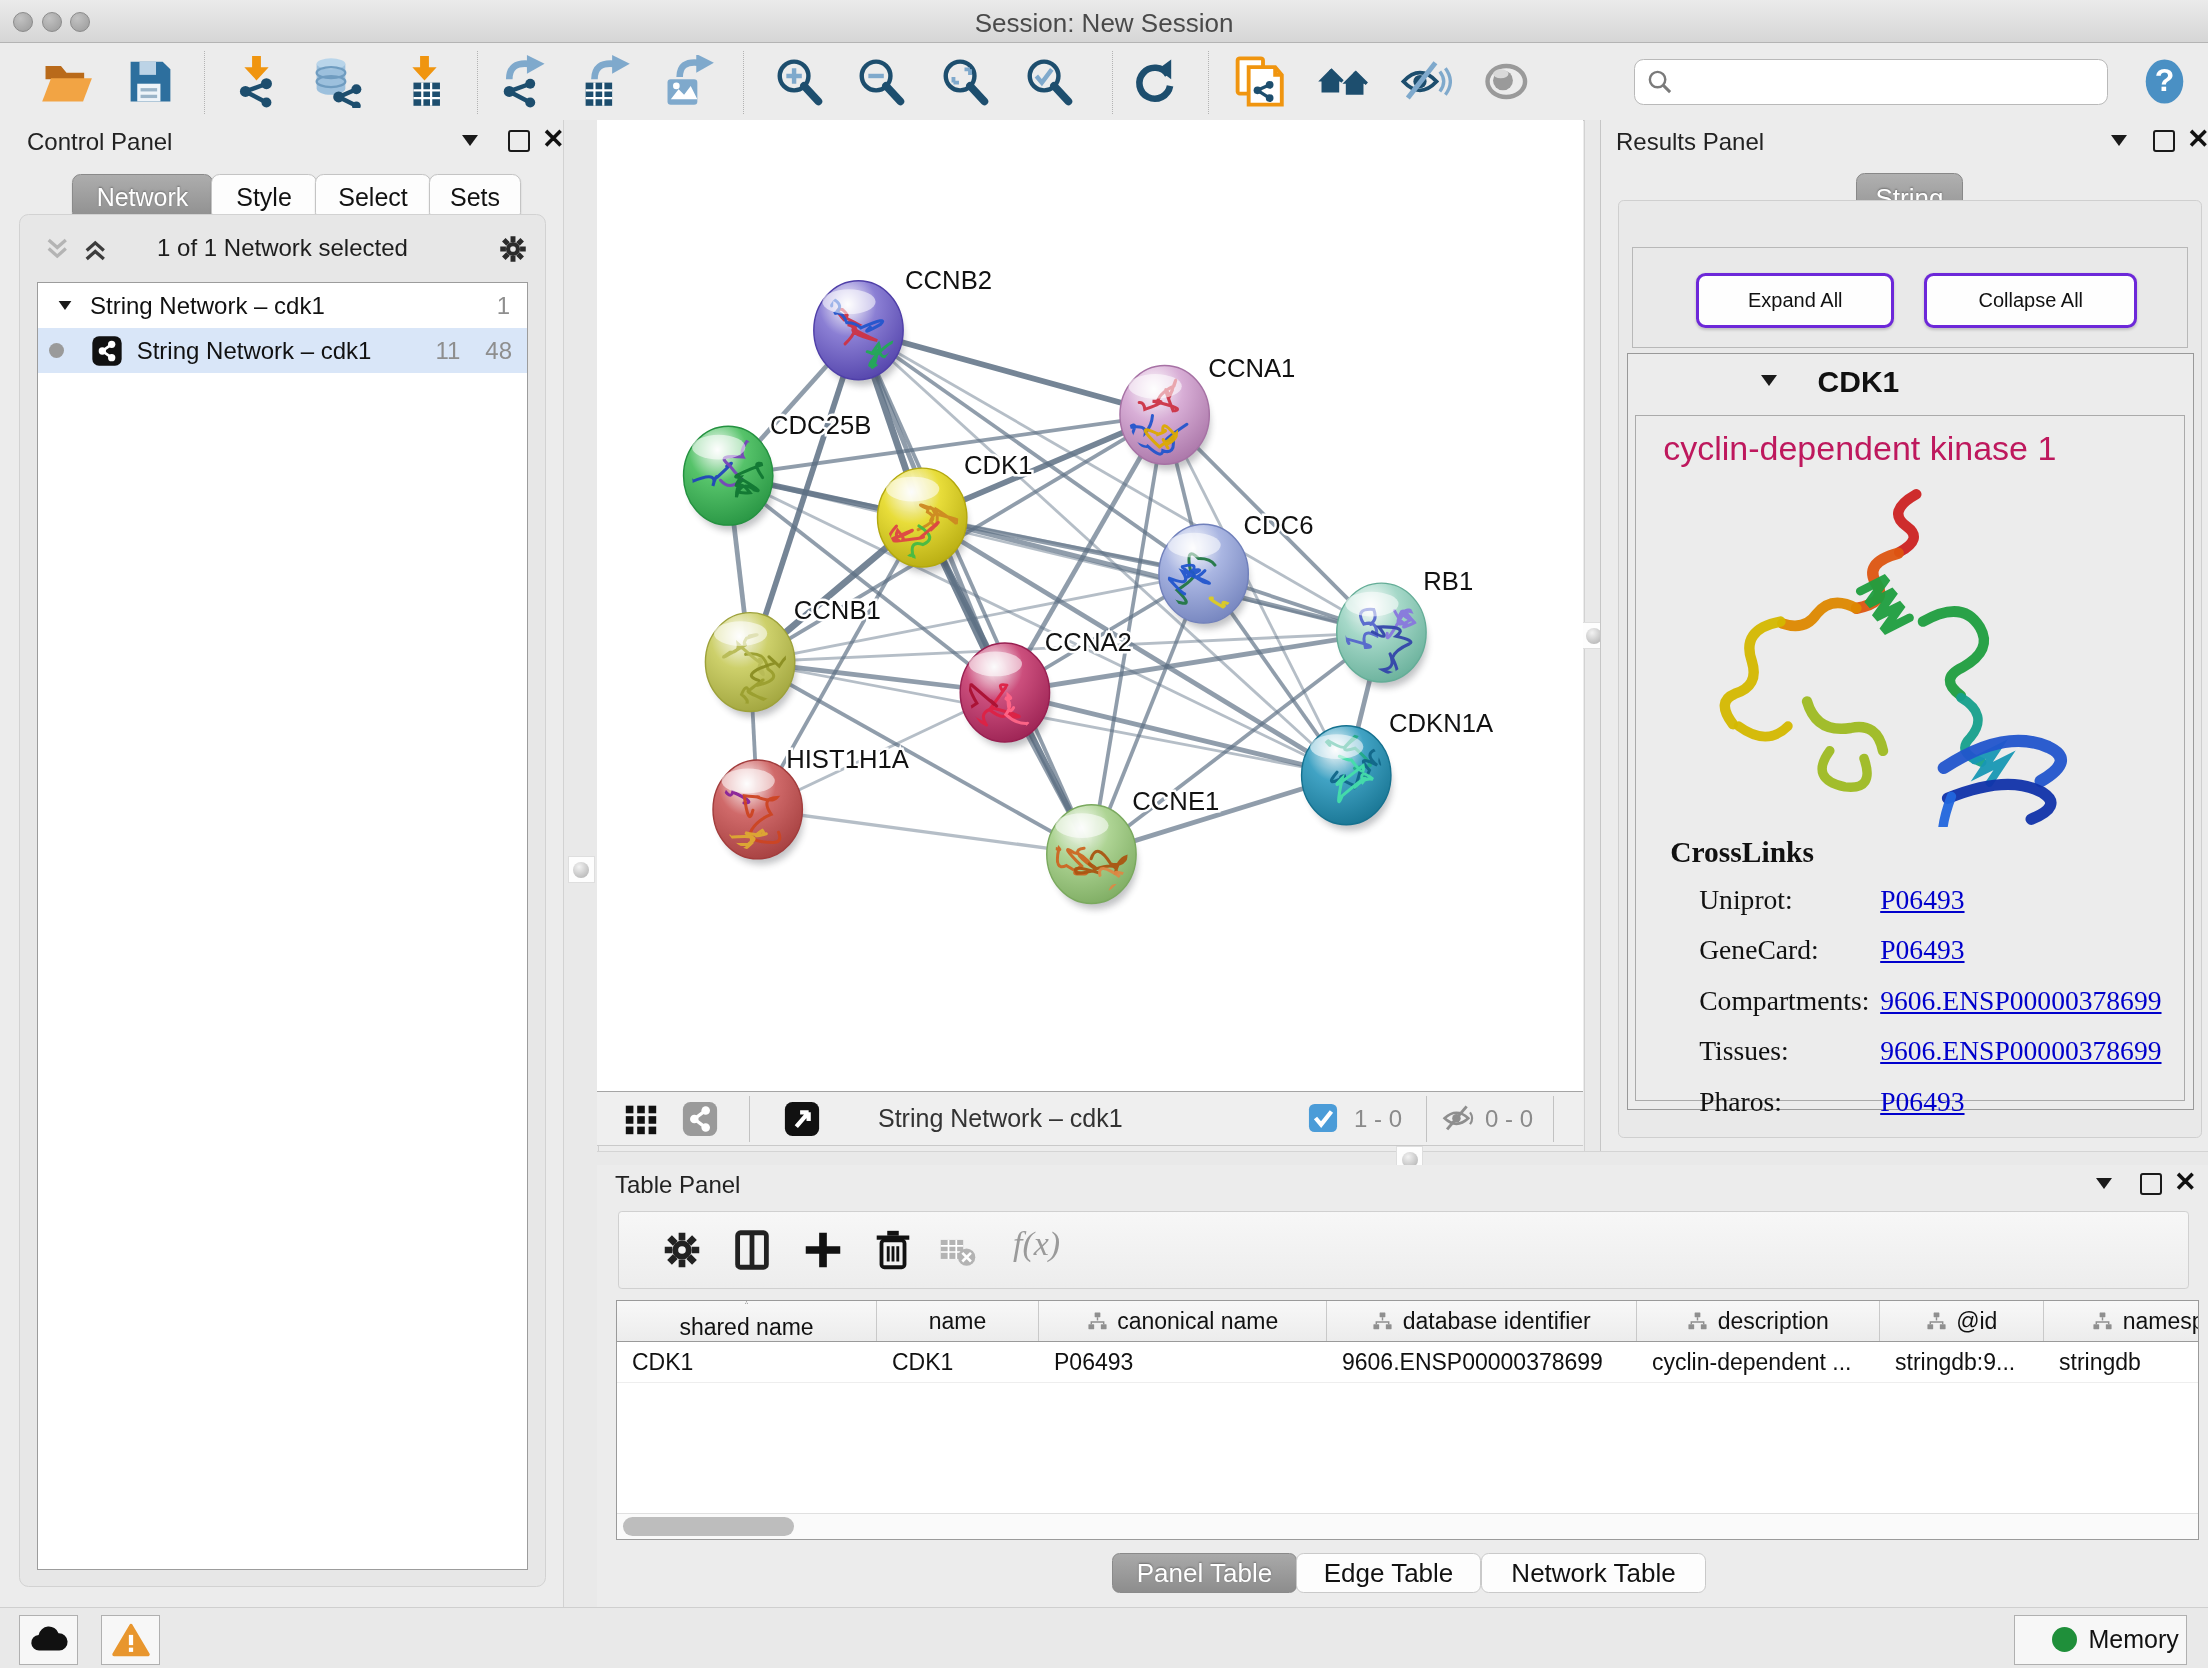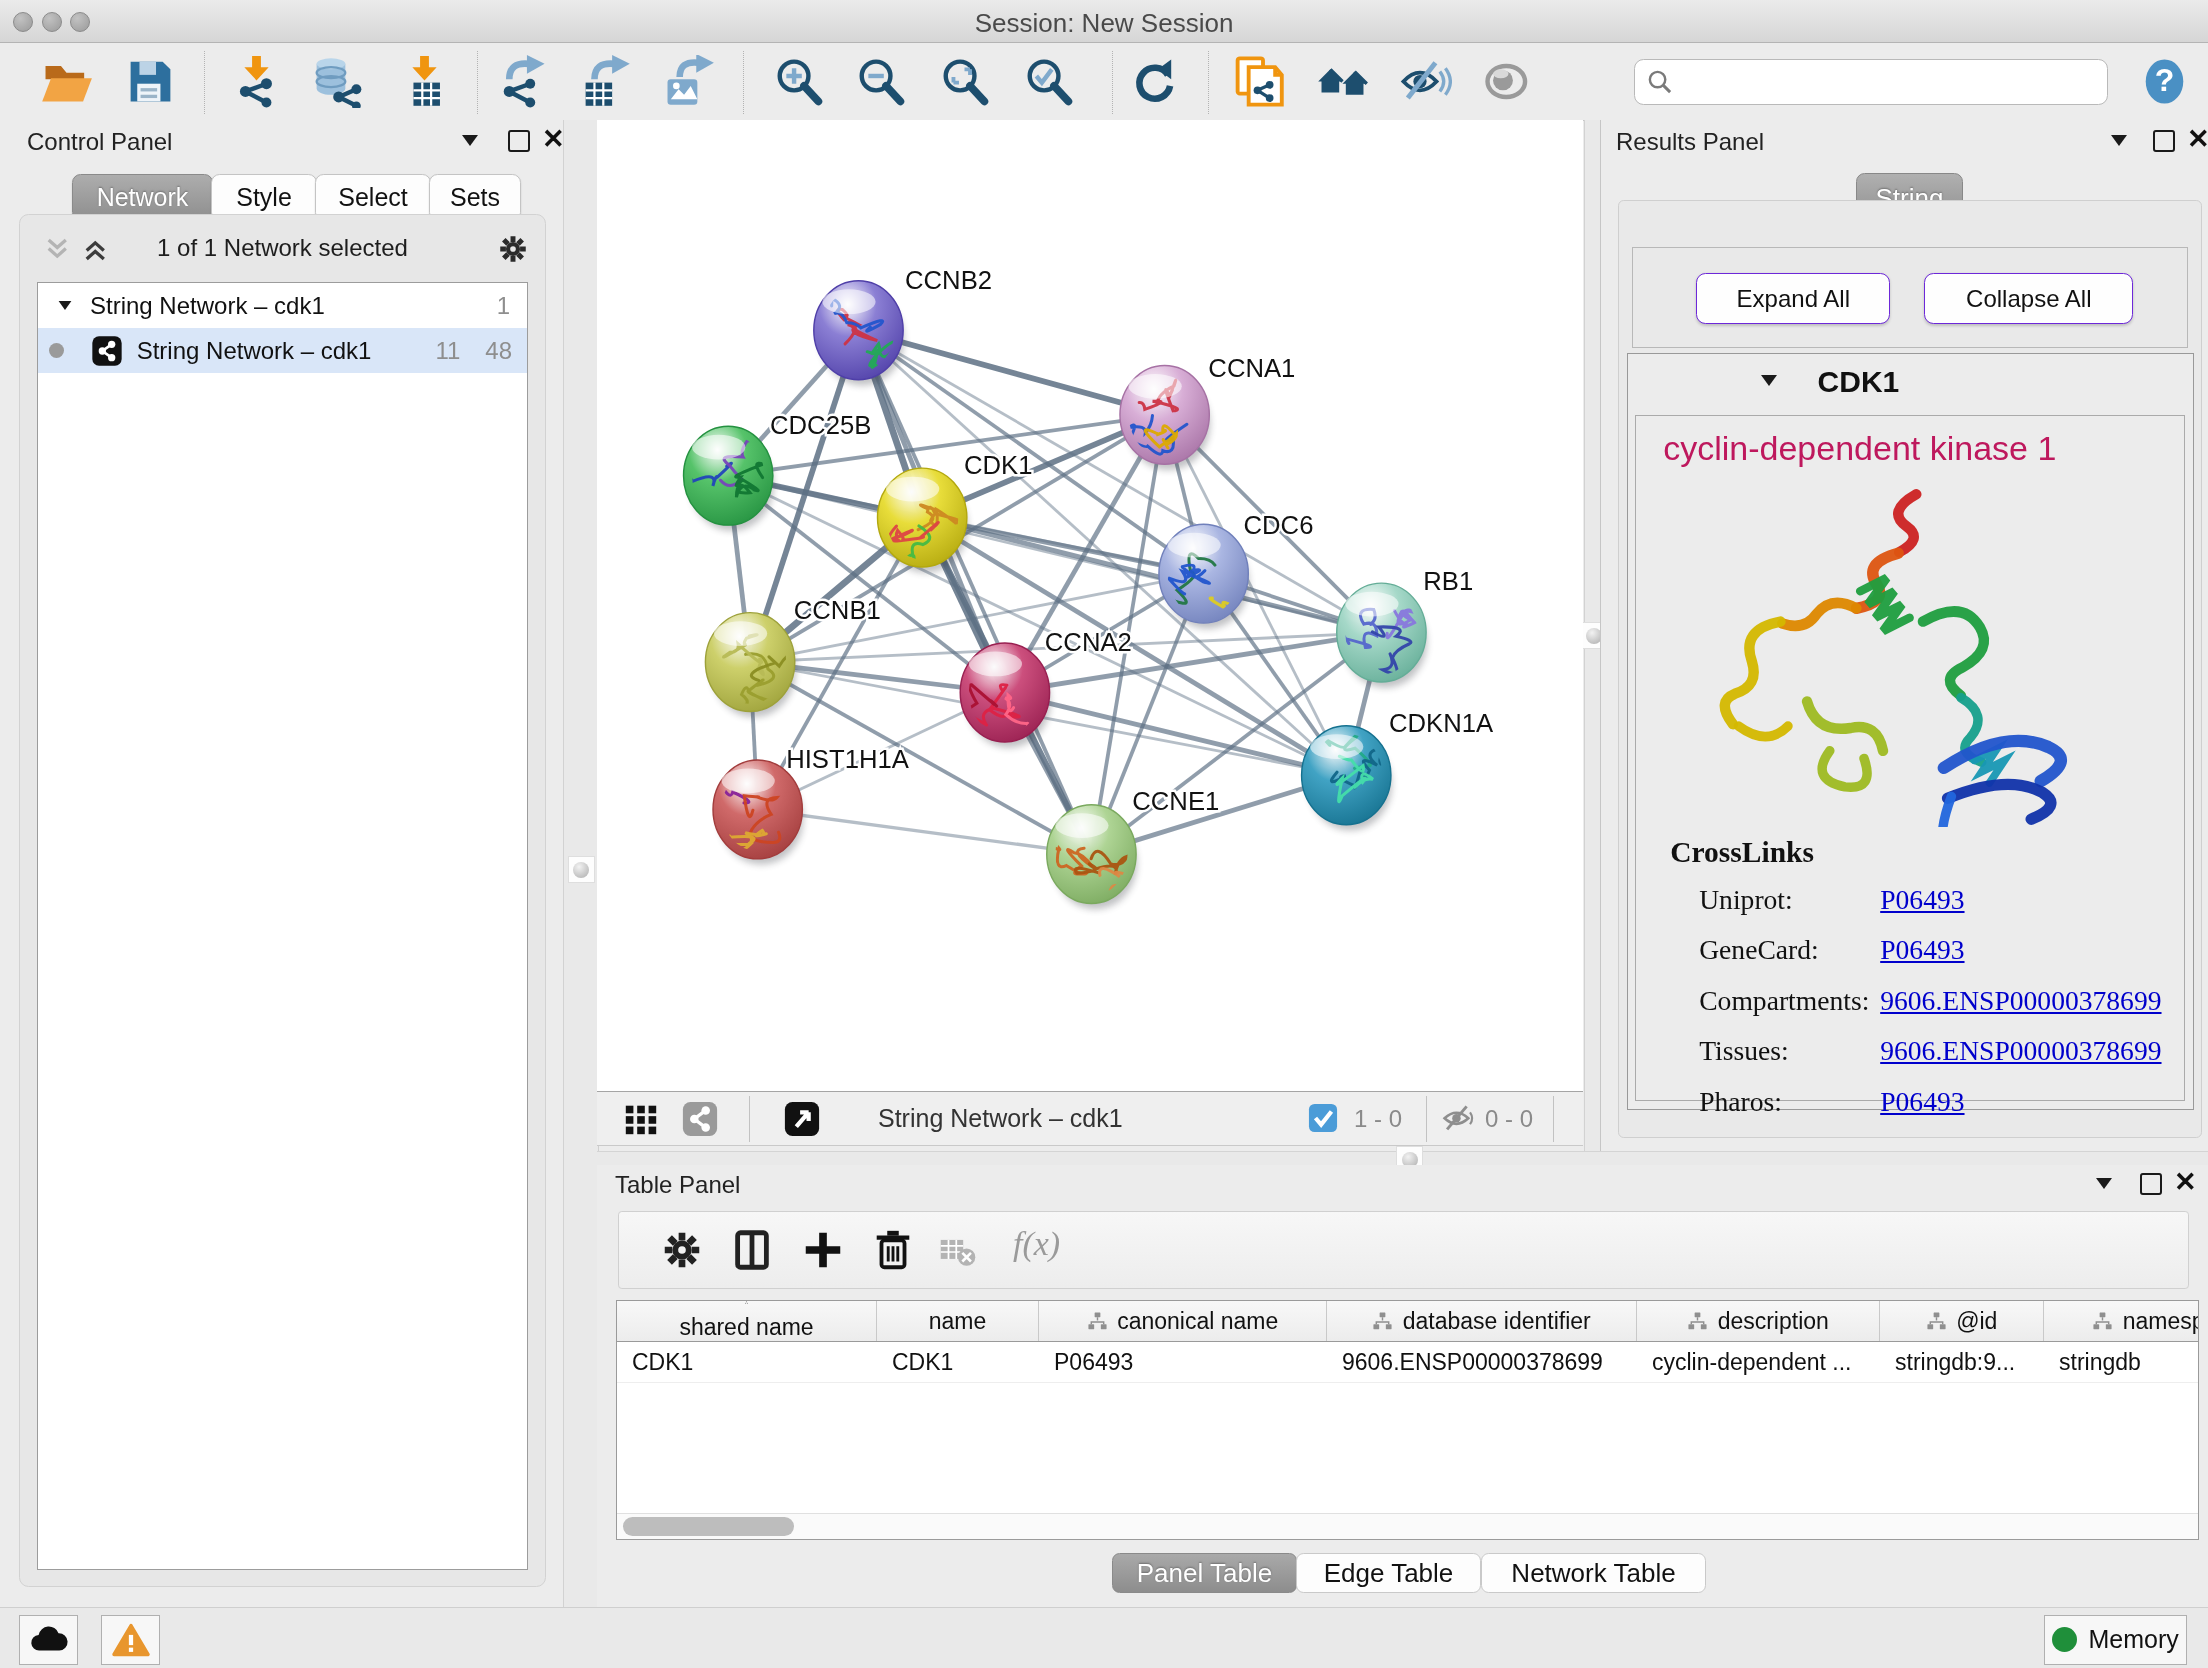--- a/index.html
+++ b/index.html
@@ -69,22 +69,22 @@
   
   .results{position:absolute;left:1600px;top:120px;width:609px;height:1031px;background:#ececec;
     border-left:1px solid #c6c6c6;}
   .res-tab{position:absolute;left:255px;top:53px;width:105px;height:48px;border-radius:8.6px;
     background:linear-gradient(#b0b0b0,#8f8f8f);border:1px solid #888;color:#fff;font-size:26px;
     display:flex;align-items:center;justify-content:center;text-shadow:0 -1px 1.9px #6e6e6e;}
   .res-box{position:absolute;left:17px;top:80px;width:582px;height:936px;background:#e9e9e9;
     border:1px solid #cfcfcf;border-radius:5.7px;}
   .btn-box{position:absolute;left:13.3px;top:46px;width:554px;height:99px;border:1px solid #b8b8b8;
     background:#e9e9e9;}
-  .wbtn{position:absolute;top:25px;height:49px;background:#fefefe;border:1px solid #6d28d9;
-    border-radius:9.5px;font-size:24px;color:#111;display:flex;align-items:center;justify-content:center;
+  .wbtn{position:absolute;top:25px;height:49px;background:#fefefe;border:3px solid #6d28d9;
+    border-radius:9.5px;font-size:20px;color:#111;display:flex;align-items:center;justify-content:center;
     box-shadow:0 1.9px 2.9px rgba(0,0,0,.18);}
   .gene-card{position:absolute;left:7.6px;top:152px;width:565px;height:755px;border:1.9px solid #999;
     background:#ececec;}
   .gc-title{position:absolute;left:0;top:0;width:100%;height:59px;}
   .gc-gene{position:absolute;left:190px;top:11.4px;font-size:30px;font-weight:bold;color:#111;}
   .gc-inner{position:absolute;left:7.6px;top:61px;right:7.6px;bottom:7.6px;border:1px solid #aaa;}
   .gc-desc{position:absolute;left:27px;top:13.3px;font-size:34px;color:#be185d;}
   .xl{font-family:"Liberation Serif",serif;}
   .xl-title{position:absolute;left:34px;top:420px;font-size:29.5px;font-weight:bold;color:#111;}
   .xl-row{position:absolute;left:63px;font-size:27.6px;color:#111;}
@@ -115,21 +115,21 @@
   .bt-sel{background:linear-gradient(#a9a9a9,#8d8d8d);color:#fff;border:1px solid #8a8a8a;
     border-radius:7.6px;text-shadow:0 -1px 1.9px #6e6e6e;}
   .bt-un{background:#fdfdfd;color:#111;border:1px solid #c9c9c9;border-radius:7.6px;}
   
   .statusbar{position:absolute;left:0;top:1607px;width:2208px;height:61px;background:#e9e9e9;
     border-top:1px solid #cfcfcf;}
   .sb-btn{position:absolute;top:6.7px;width:57px;height:48px;background:#f7f7f7;
     border:1.9px solid #b0b0b0;display:flex;align-items:center;justify-content:center;}
   .mem-btn{position:absolute;right:21px;top:6.7px;width:141px;height:48px;background:#f7f7f7;
     border:1.9px solid #b0b0b0;display:flex;align-items:center;justify-content:center;gap:11.4px;
-    font-size:25px;color:#111;}
+    font-size:25px;color:#111;padding-left:30px;}
   .memdot{width:25px;height:25px;border-radius:50%;background:#1f8f3a;}
   text.nodelabel{font-family:"Liberation Sans",sans-serif;font-size:27px;fill:#111;
     paint-order:stroke;stroke:#ffffff;stroke-width:5px;}
 </style>
 </head>
 <body>
 
 <div class="app">
 
   <div class="titlebar">

